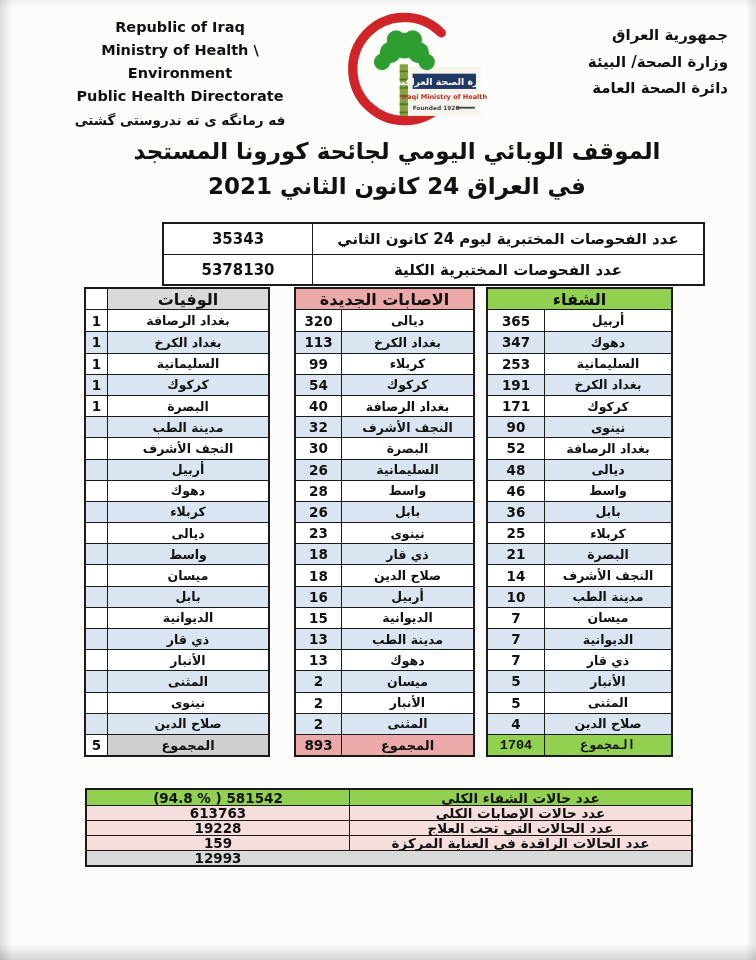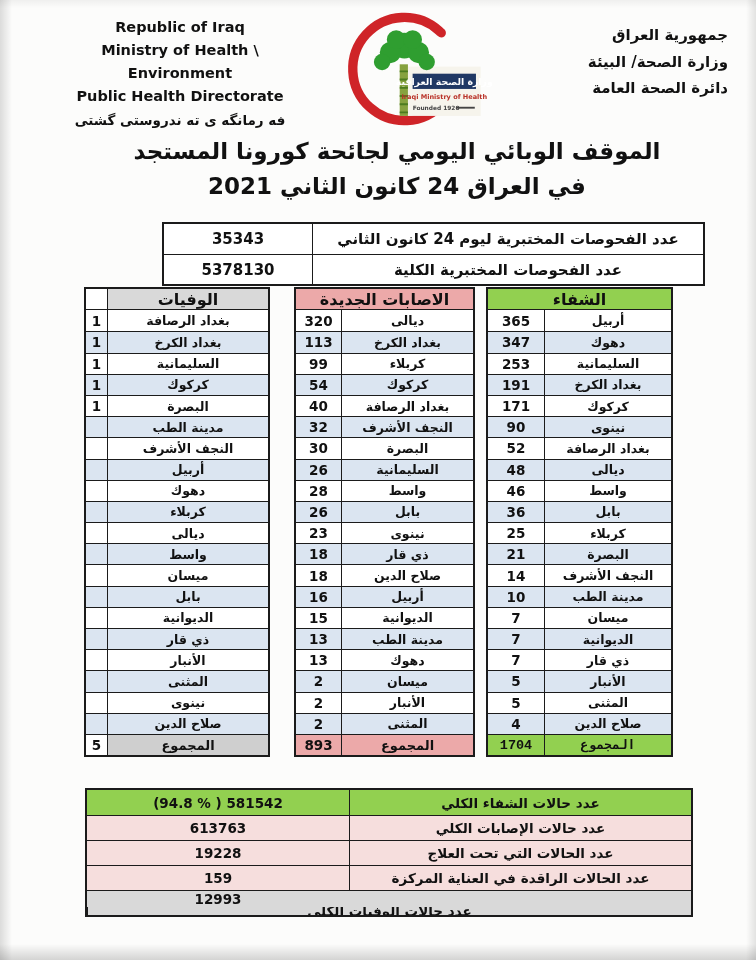--- a/index.html
+++ b/index.html
@@ -63,21 +63,21 @@
 
   .t-death{left:84px; width:186px;}
   .t-death .num{width:21px;}
   .t-death .head .head-spacer{width:21px; background:#fff;}
   .t-death .head .head-label{border-left:1px solid var(--c-border); background:var(--c-gray);}
   .t-death .total-row .num{background:#fff;}
   .t-death .total-row .name{background:var(--c-gray-dark);}
 
   
   .summary{left:85px; top:788px; width:608px; font-size:13.5px;}
-  .summary .row{height:25px;}
+  .summary .row{height:15px;}
   .summary .rows .row + .row{border-top:1px solid var(--c-border);}
   .summary .cell.num{width:262px;}
   .summary .t-green{background:var(--c-green);}
   .summary .t-pink{background:var(--c-pink-light);}
   .summary .t-gray{background:var(--c-gray);flex-direction:column;}
 </style>
 </head>
 <body>
 
 <div id="page">

